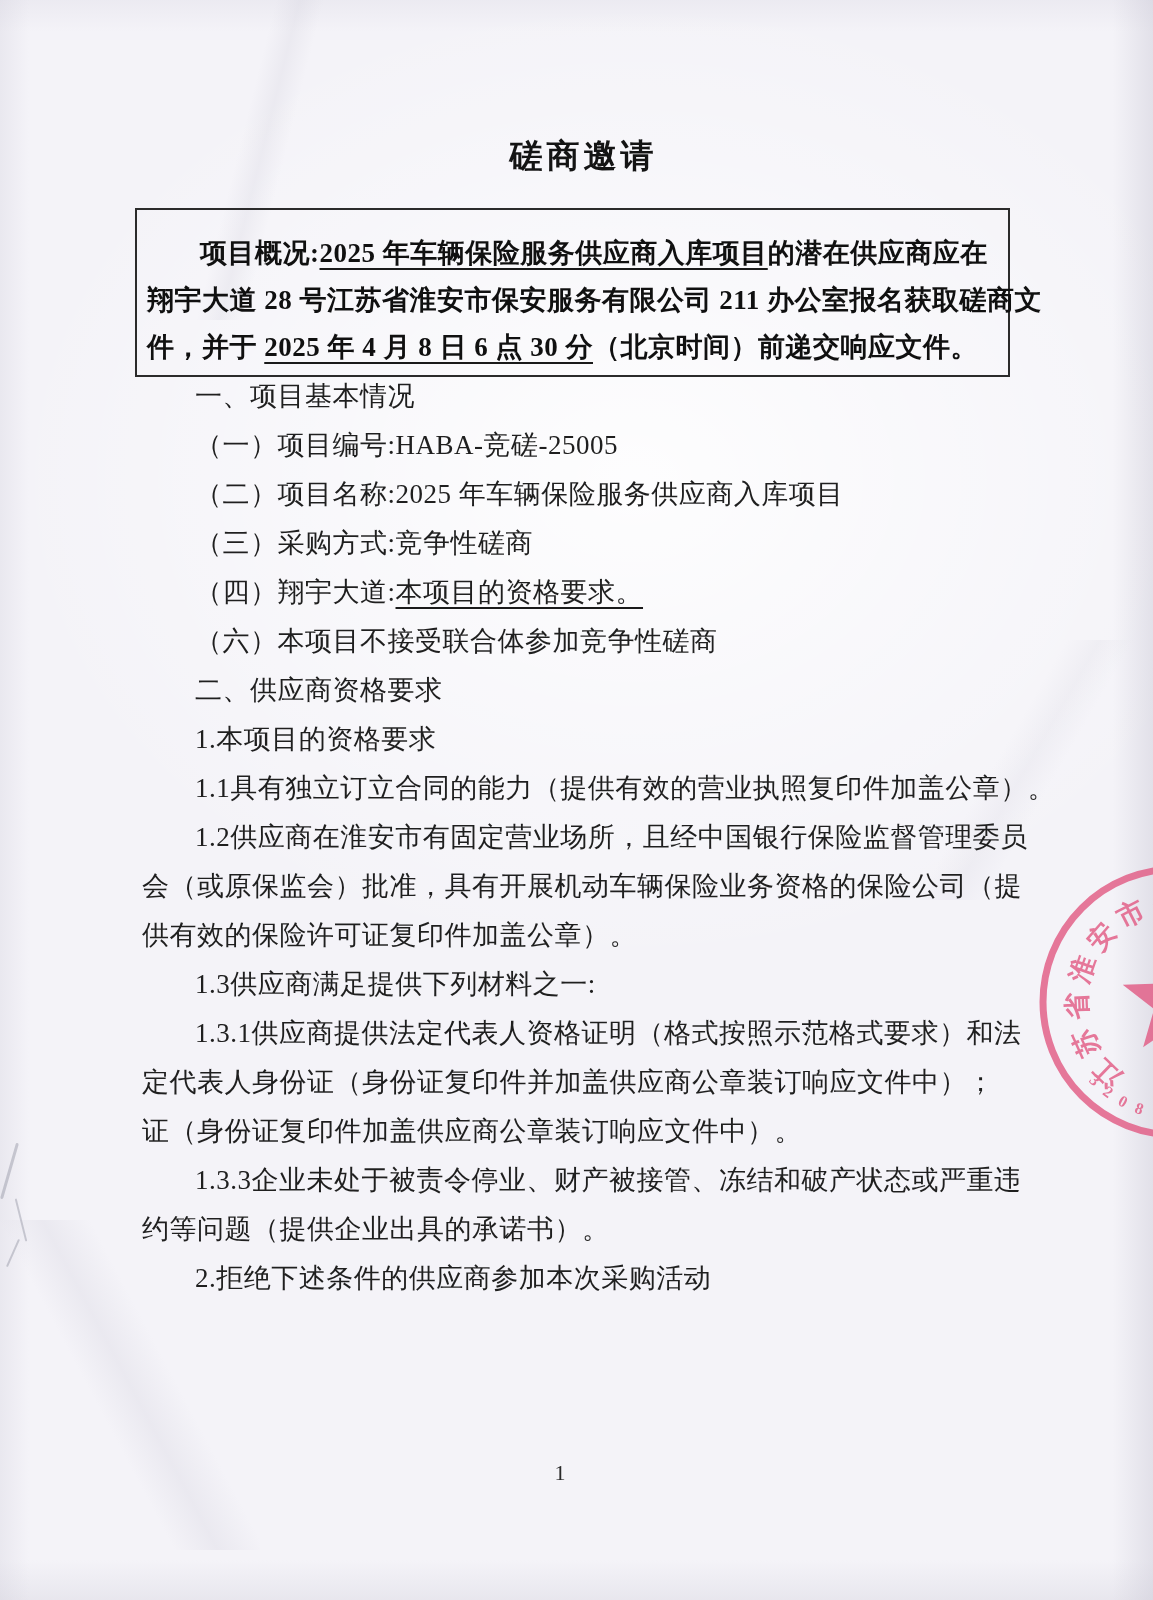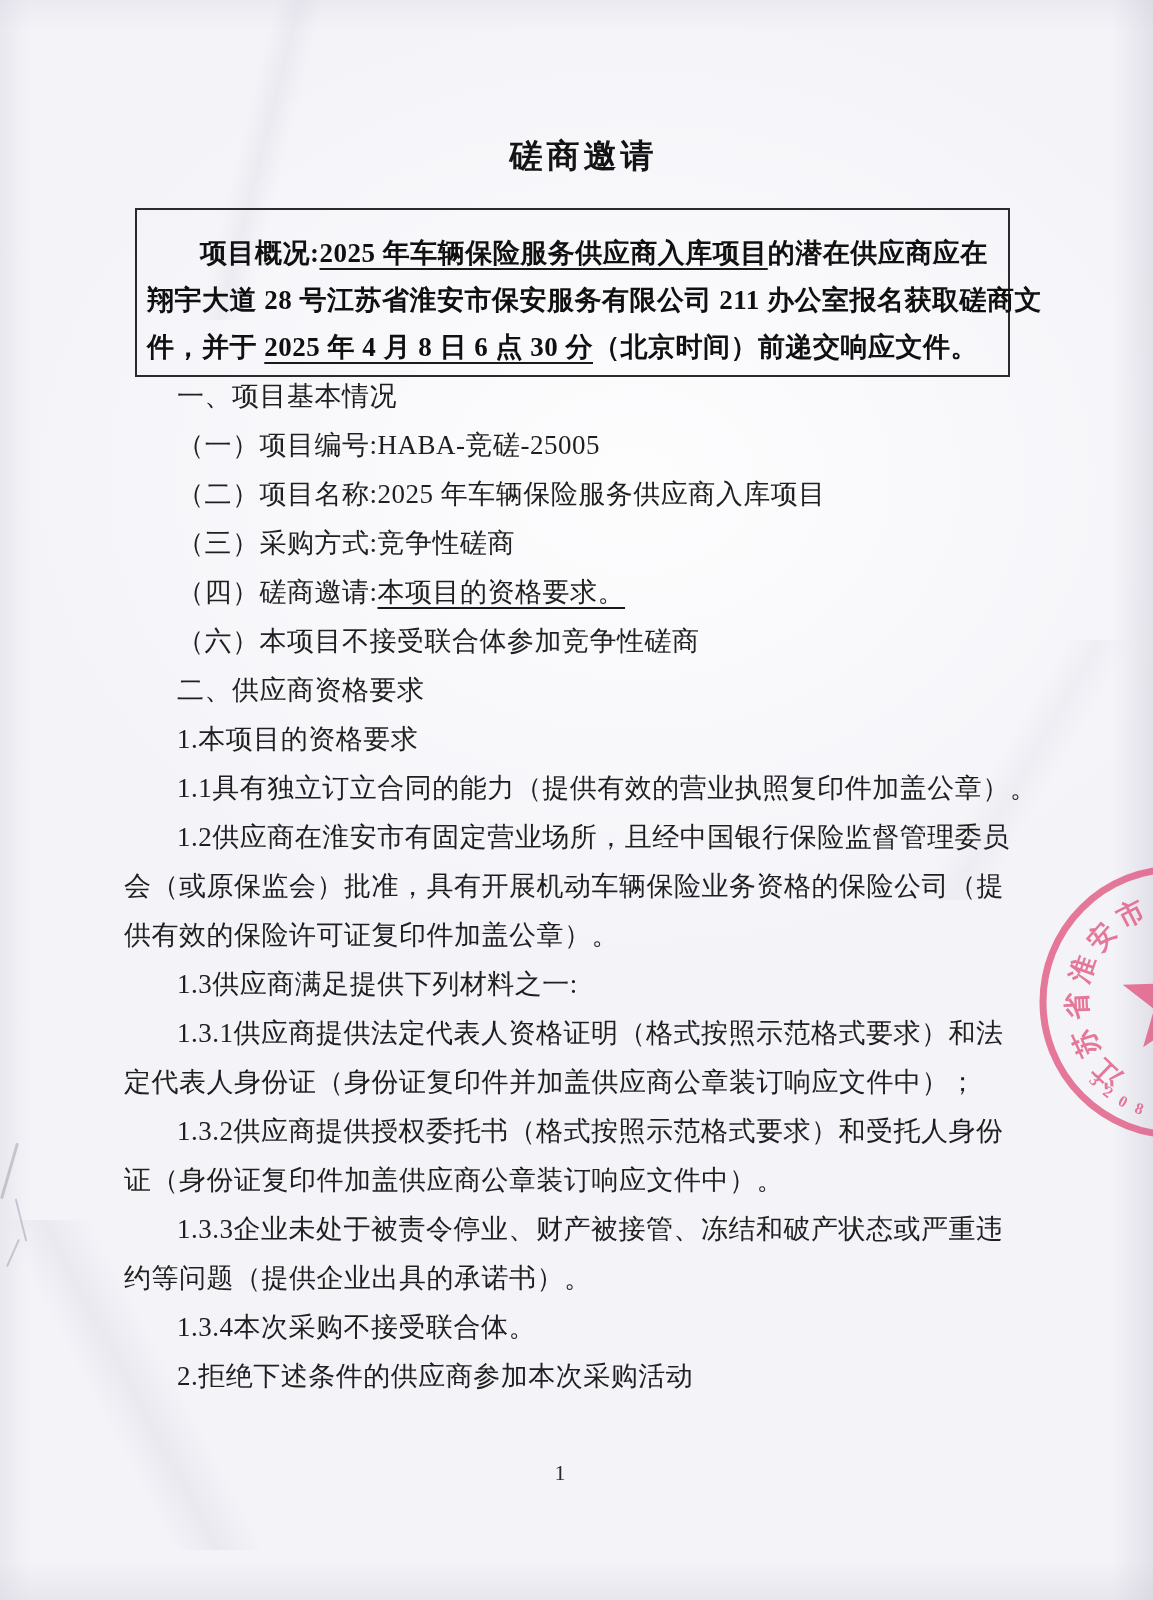--- a/index.html
+++ b/index.html
@@ -35,21 +35,21 @@
     padding-left:7px;
   }
   .overview-box{
     position:absolute;left:135px;top:208px;width:851px;
     border:2px solid #2b2b2b;
     padding:20px 10px 4px 10px;
     font-weight:bold;font-size:27px;letter-spacing:.5px;color:#101010;
   }
   .overview-box .line{line-height:47px;white-space:nowrap;}
   .doc-body{
-    position:absolute;left:124px;top:372px;width:890px;
+    position:absolute;left:142px;top:372px;width:890px;
     font-size:27px;letter-spacing:.5px;
   }
   .doc-body .line{line-height:49px;height:49px;white-space:nowrap;}
   .line.indent{padding-left:53px;}
   .u{text-decoration:underline;text-decoration-thickness:2px;text-underline-offset:6px;text-decoration-color:#1a1a1a;}
   .page-num{
     position:absolute;left:540px;top:1460px;width:40px;
     text-align:center;font-size:22px;color:#2a2a2a;
   }
   .stamp{
@@ -76,36 +76,34 @@
       <div class="line indent"><span>项目概况:</span><span class="u">2025 年车辆保险服务供应商入库项目</span><span>的潜在供应商应在</span></div>
       <div class="line"><span>翔宇大道 28 号江苏省淮安市保安服务有限公司 211 办公室报名获取磋商文</span></div>
       <div class="line"><span>件，并于 </span><span class="u">2025 年 4 月 8 日 6 点 30 分</span><span>（北京时间）前递交响应文件。</span></div>
     </div>
 
   <div class="doc-body">
       <div class="line indent"><span>一、项目基本情况</span></div>
       <div class="line indent"><span>（一）项目编号:HABA-竞磋-25005</span></div>
       <div class="line indent"><span>（二）项目名称:2025 年车辆保险服务供应商入库项目</span></div>
       <div class="line indent"><span>（三）采购方式:竞争性磋商</span></div>
-      <div class="line indent"><span>（四）磋商邀请:</span><span class="u">本项目的资格要求。</span></div>
+      <div class="line indent"><span>（四）翔宇大道:</span><span class="u">本项目的资格要求。</span></div>
       <div class="line indent"><span>（六）本项目不接受联合体参加竞争性磋商</span></div>
       <div class="line indent"><span>二、供应商资格要求</span></div>
       <div class="line indent"><span>1.本项目的资格要求</span></div>
       <div class="line indent"><span>1.1具有独立订立合同的能力（提供有效的营业执照复印件加盖公章）。</span></div>
       <div class="line indent"><span>1.2供应商在淮安市有固定营业场所，且经中国银行保险监督管理委员</span></div>
       <div class="line"><span>会（或原保监会）批准，具有开展机动车辆保险业务资格的保险公司（提</span></div>
       <div class="line"><span>供有效的保险许可证复印件加盖公章）。</span></div>
       <div class="line indent"><span>1.3供应商满足提供下列材料之一:</span></div>
       <div class="line indent"><span>1.3.1供应商提供法定代表人资格证明（格式按照示范格式要求）和法</span></div>
       <div class="line"><span>定代表人身份证（身份证复印件并加盖供应商公章装订响应文件中）；</span></div>
-      <div class="line indent"><span>1.3.2供应商提供授权委托书（格式按照示范格式要求）和受托人身份</span></div>
       <div class="line"><span>证（身份证复印件加盖供应商公章装订响应文件中）。</span></div>
       <div class="line indent"><span>1.3.3企业未处于被责令停业、财产被接管、冻结和破产状态或严重违</span></div>
       <div class="line"><span>约等问题（提供企业出具的承诺书）。</span></div>
-      <div class="line indent"><span>1.3.4本次采购不接受联合体。</span></div>
       <div class="line indent"><span>2.拒绝下述条件的供应商参加本次采购活动</span></div>
     </div>
 
   <div class="page-num">1</div>
 
   <div class="stamp" style="color: rgb(226, 92, 133);">
     <svg width="300" height="300" viewBox="0 0 300 300">
       <g opacity="0.82">
         <circle cx="150" cy="150" r="133" fill="none" stroke="currentColor" stroke-width="7"></circle>
         <path fill="currentColor" d="M150,94 L163.5,131.4 L203.3,132.7 L171.9,157.1 L182.9,195.3 L150,173 L117.1,195.3 L128.1,157.1 L96.7,132.7 L136.5,131.4 Z"></path>

